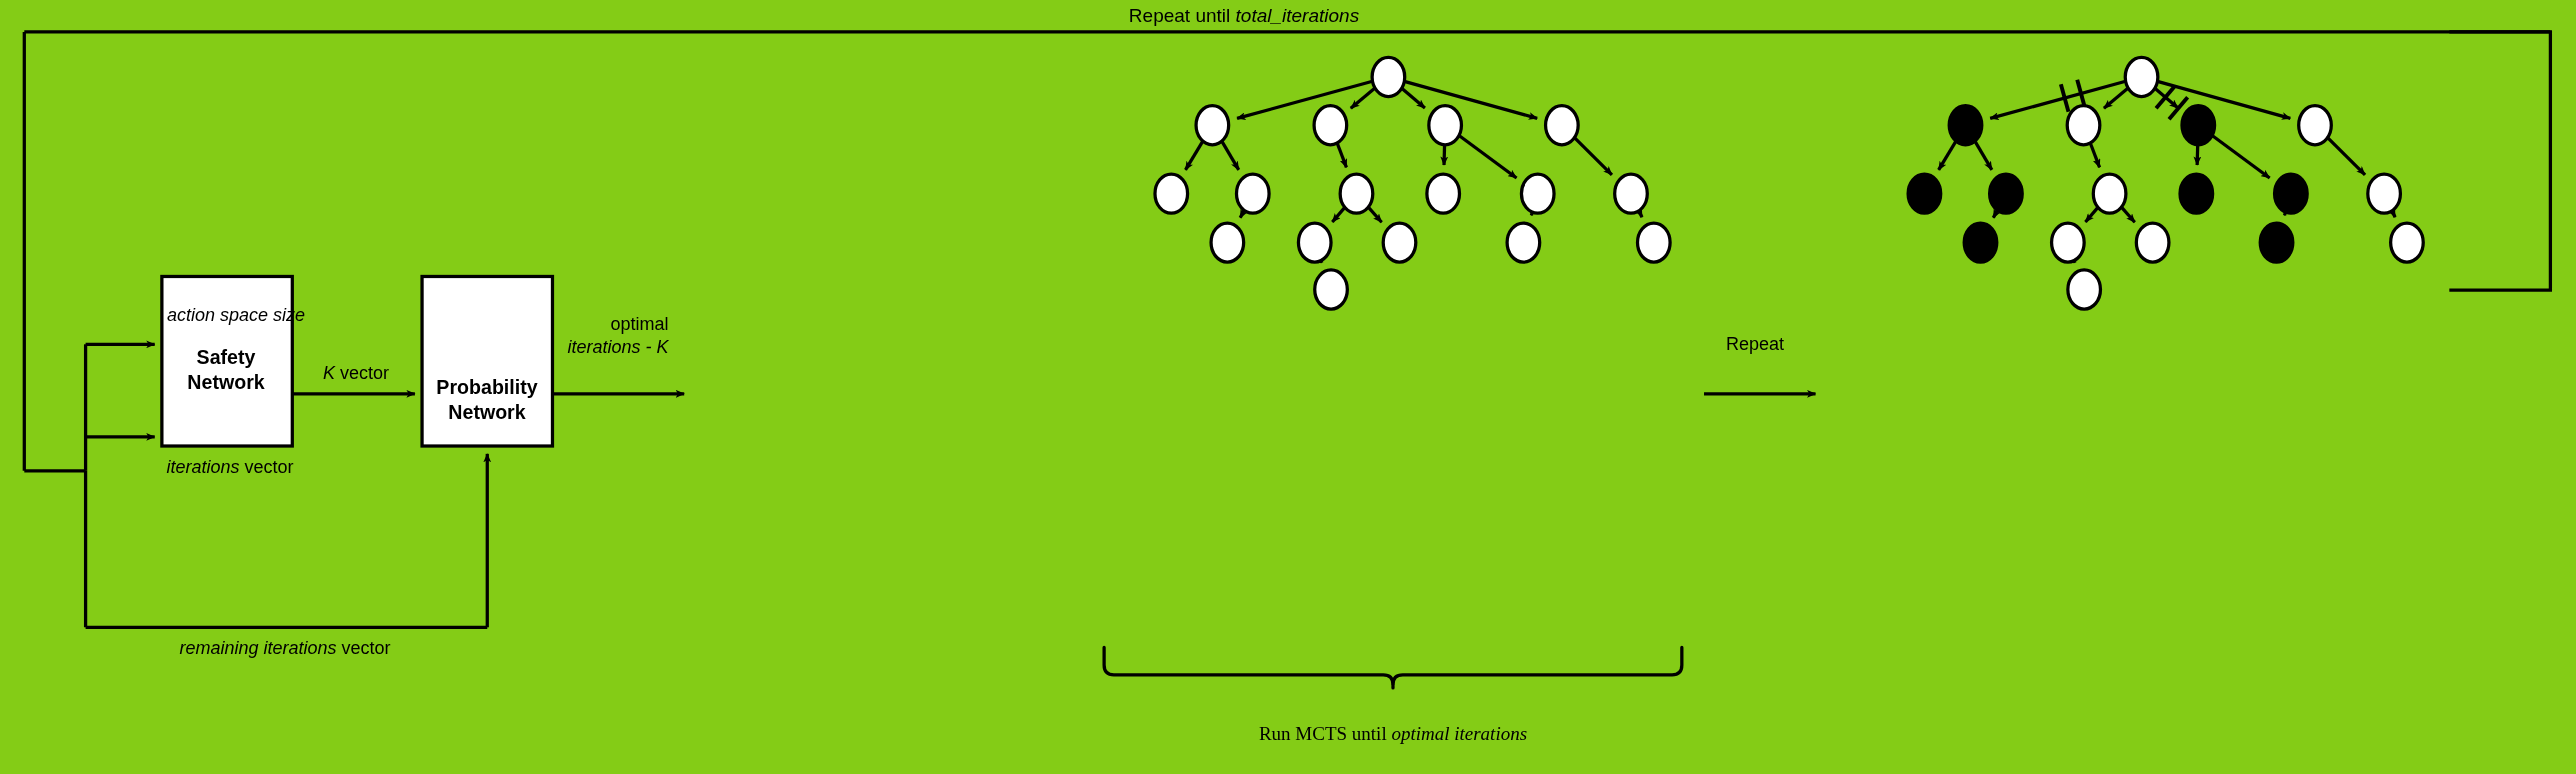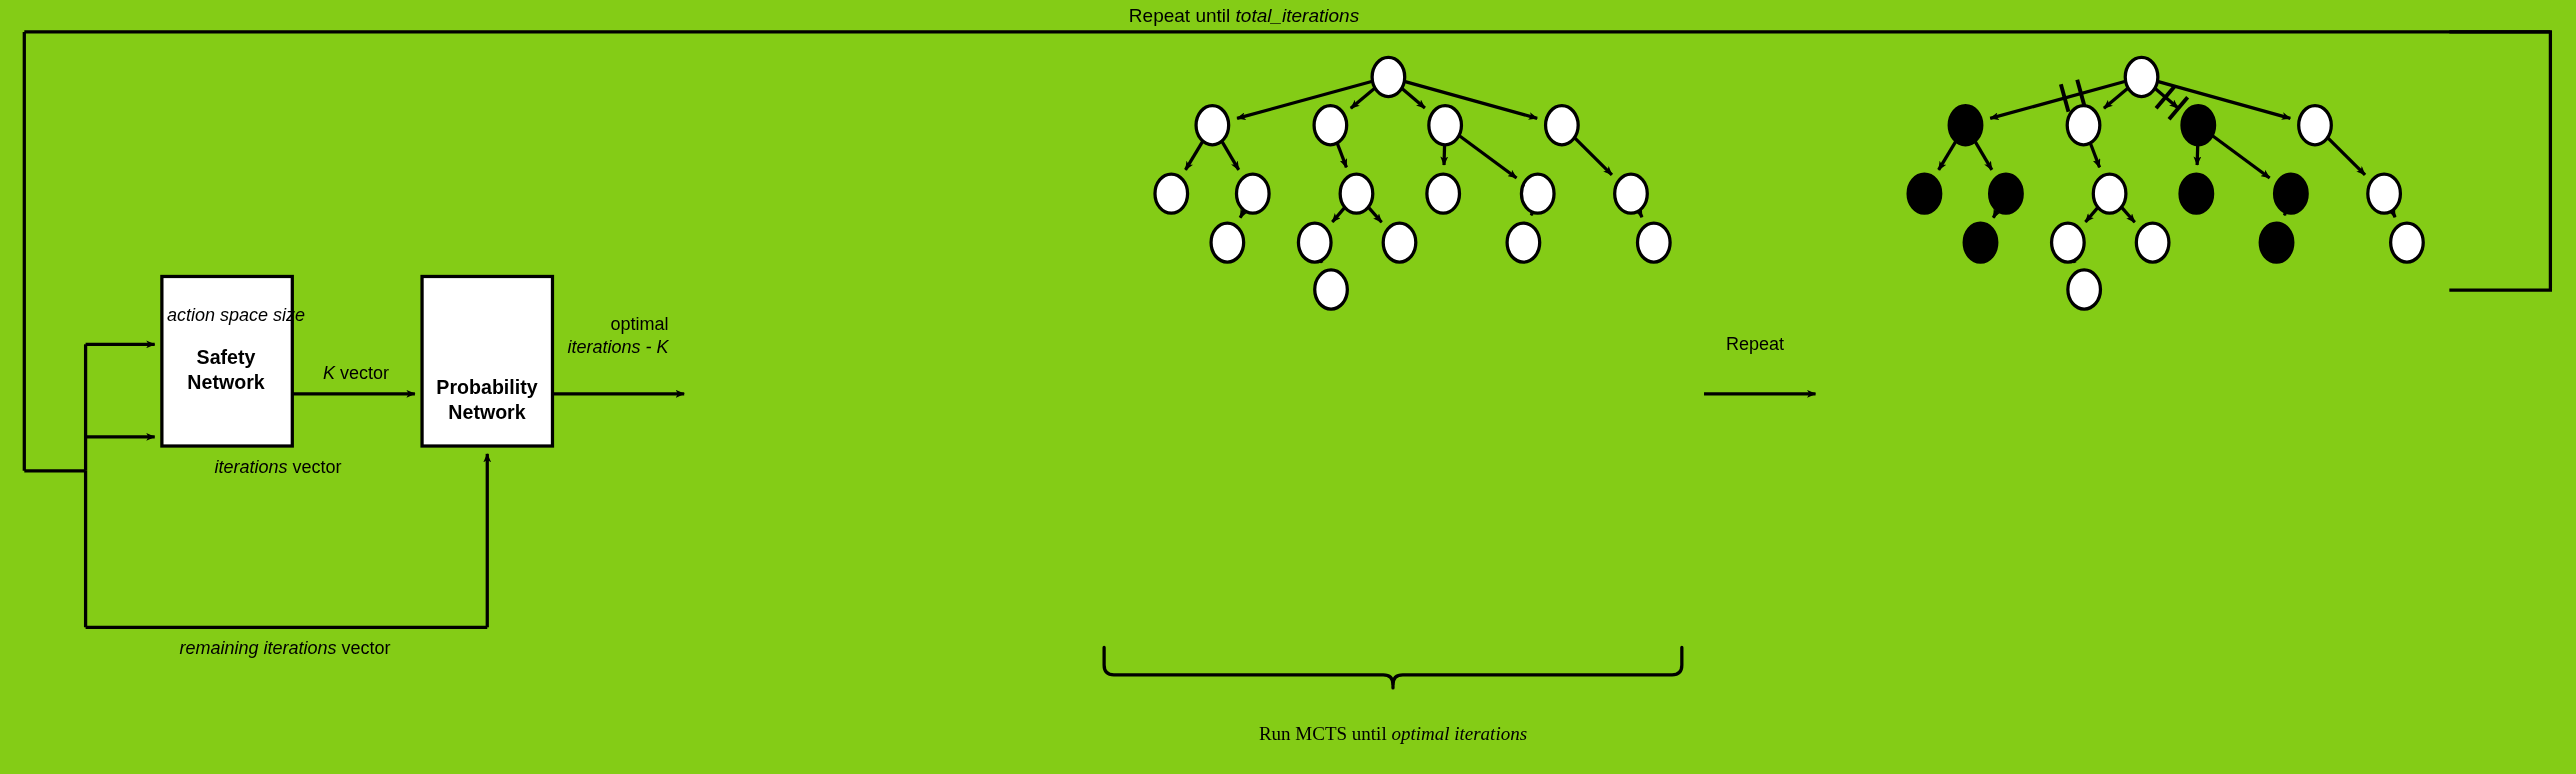--- a/index.html
+++ b/index.html
@@ -153,21 +153,21 @@
       <path d="M2135,1050 L2135,1055"></path>
     </g>
   </svg>
 
   <div class="lbl ctr" style="left:1244px; top:5.2px; font-size:19px;">
     <span>Repeat until </span><span class="it">total_iterations</span>
   </div>
 
   <div class="lbl ctr it" style="left:236px; top:305px; font-size:18px;text-align:right;">action space size</div>
 
-  <div class="lbl ctr" style="left:230px; top:457px; font-size:18px;margin-left:48px;">
+  <div class="lbl ctr" style="left:230px; top:457px; font-size:18px;">
     <span class="it">iterations</span><span> vector</span>
   </div>
 
   <div class="lbl ctr bd" style="left:226px; top:345px; font-size:19.6px; line-height:1.3;">
     <div>Safety</div>
     <div>Network</div>
   </div>
 
   <div class="lbl ctr" style="left:356px; top:363px; font-size:18px;">
     <span class="it">K</span><span> vector</span>

